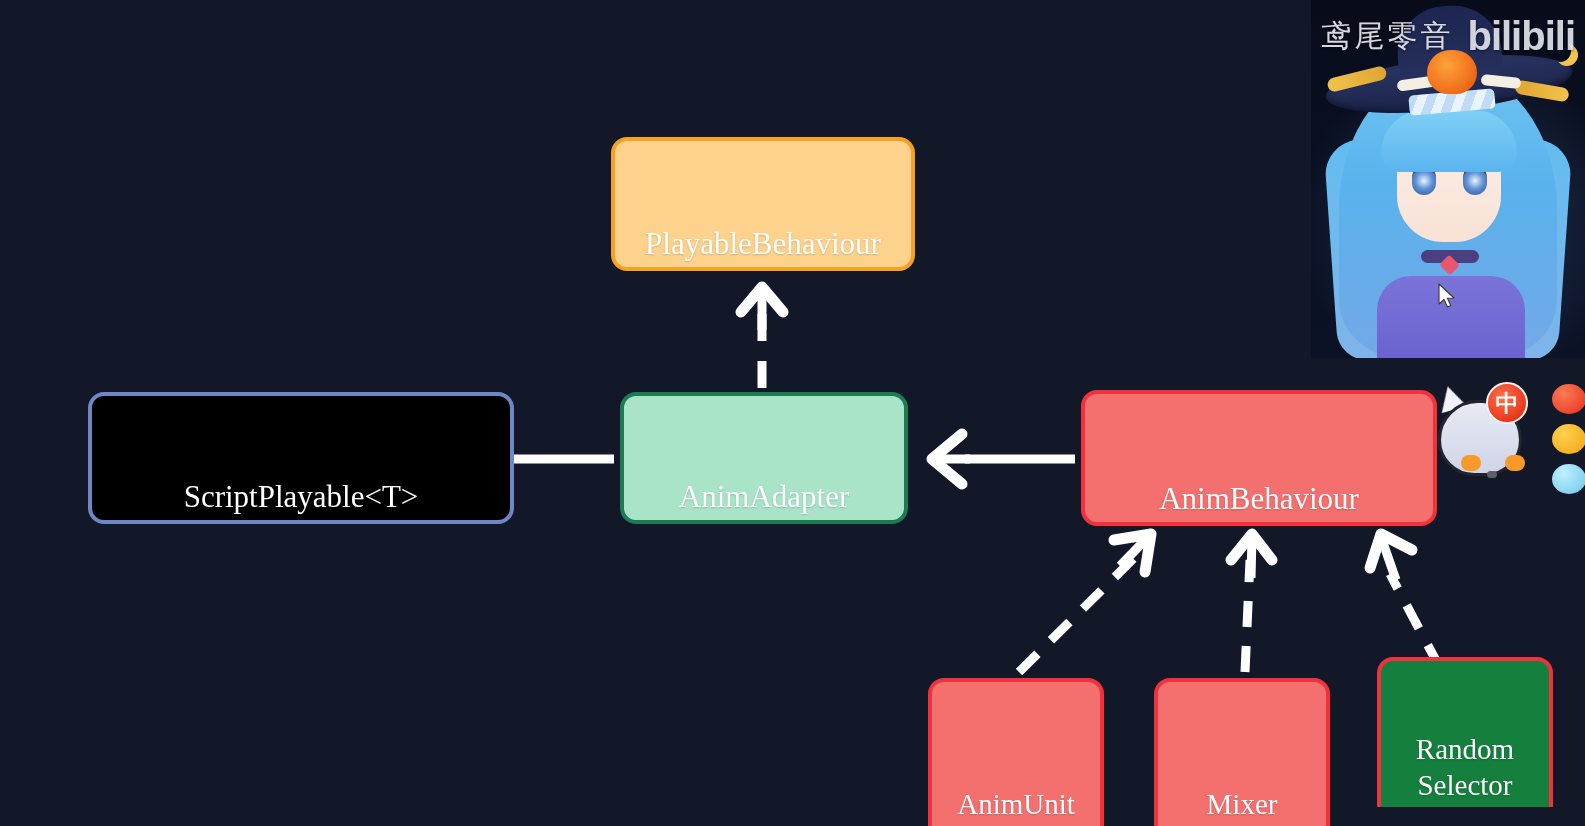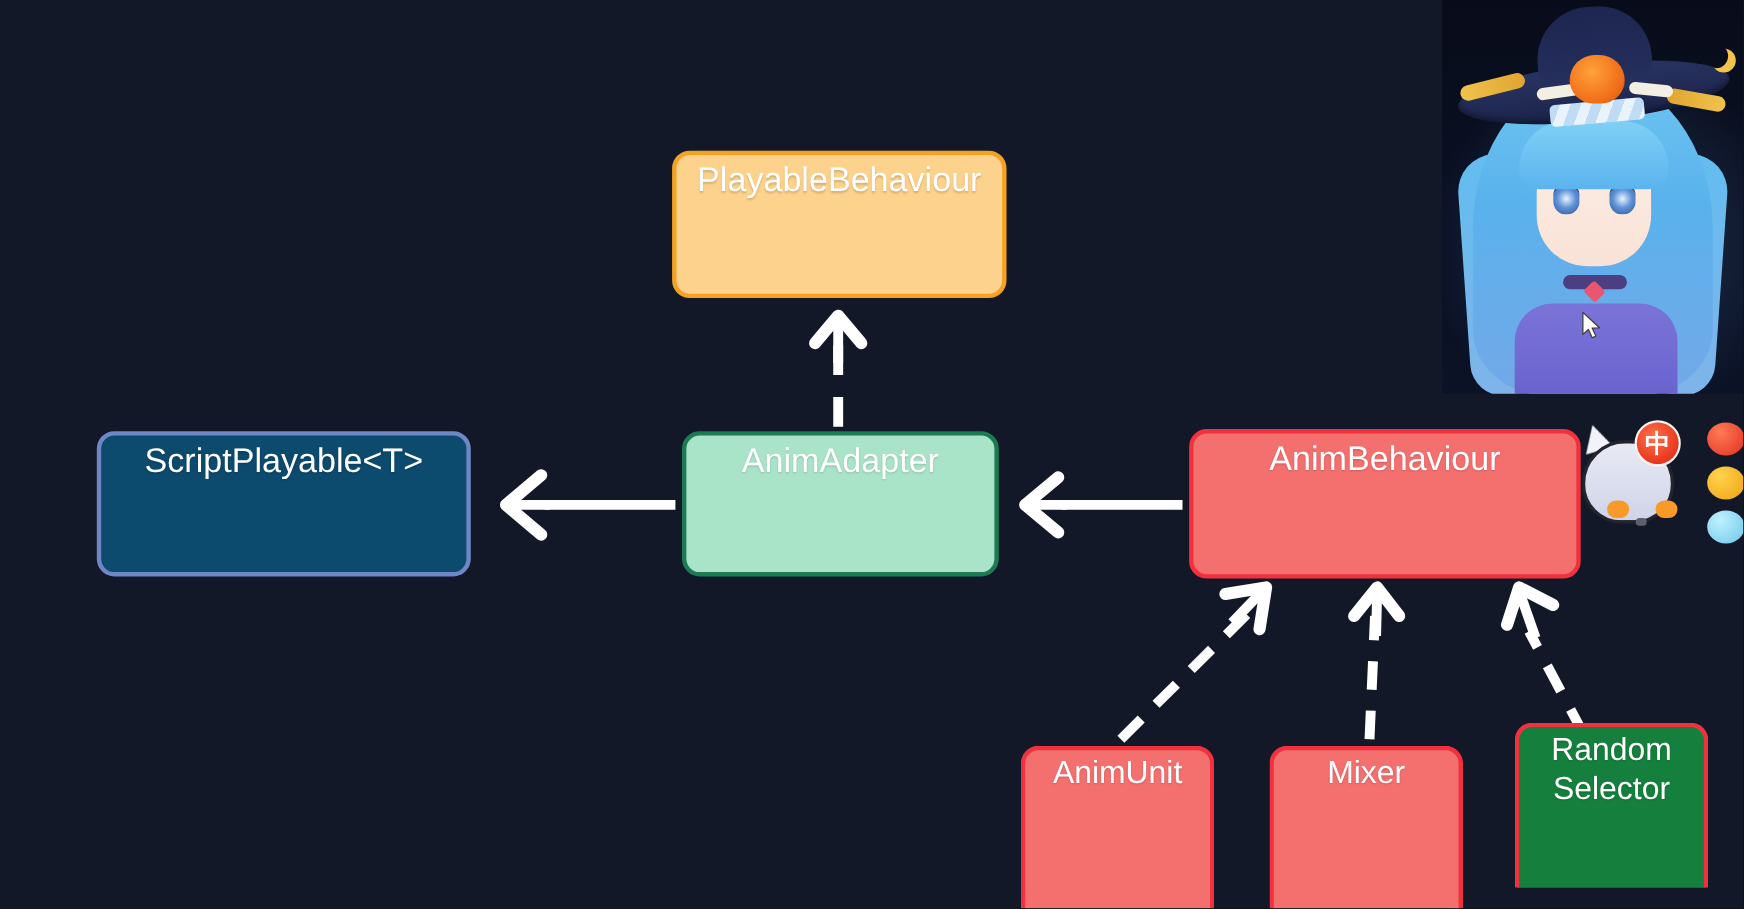--- a/index.html
+++ b/index.html
@@ -28,41 +28,42 @@
     line-height: 1.05;
     text-shadow: 0 2px 6px rgba(0,0,0,.55);
     white-space: nowrap;
   }
 
   
   .node {
     position: absolute;
     box-sizing: border-box;
     display: flex;
-    align-items: flex-start;
+    align-items: flex-end;
     justify-content: center;
     text-align: center;
     color: #ffffff;
     font-size: 31px;
     border-radius: 16px;
     border-style: solid;
     border-width: 4px;
     line-height: 1.22;
     padding: 4px 10px;
     text-shadow: 0 1px 2px rgba(0,0,0,.18);
+    font-family: Liberation Serif, serif;
   }
   .node.small { font-size: 29px; }
 
   .node-playablebehaviour {
     left: 611px; top: 137px; width: 304px; height: 134px;
     background: #fdd28c; border-color: #f5a222;
   }
   .node-scriptplayable {
-    left: 88px; top: 392px; width: 340px; height: 132px;
-    background: #0c4a6e; border-color: #6f87c4;
+    left: 88px; top: 392px; width: 426px; height: 132px;
+    background: #000000; border-color: #6f87c4;
   }
   .node-animadapter {
     left: 620px; top: 392px; width: 288px; height: 132px;
     background: #a9e4c8; border-color: #1d7b54;
   }
   .node-animbehaviour {
     left: 1081px; top: 390px; width: 356px; height: 136px;
     background: #f4706f; border-color: #f1323e;
   }
   .node-animunit {
@@ -386,20 +387,24 @@
     <div id="av-hat-brim-gold-l" class="av"></div>
     <div id="av-hat-brim-gold-r" class="av"></div>
     <div id="av-hat-cone" class="av"></div>
     <div id="av-ribbon" class="av"></div>
     <div id="av-bone-a" class="av av-bone"></div>
     <div id="av-bone-b" class="av av-bone"></div>
     <div id="av-pumpkin" class="av"></div>
     <div id="av-moon" class="av"></div>
   </div>
 
+  <div id="watermark">
+    <span id="watermark-text">鸢尾零音</span>
+    <span id="watermark-logo">bilibili</span>
+  </div>
 
   <div id="mascot-sticker">
     <div id="mascot-ear-l" class="mascot-ear"></div>
     <div id="mascot-ear-r" class="mascot-ear"></div>
     <div id="mascot-head">
       <div id="mascot-cheek-l" class="mascot-cheek"></div>
       <div id="mascot-cheek-r" class="mascot-cheek"></div>
       <div id="mascot-mouth"></div>
     </div>
     <div id="mascot-badge">中</div>

